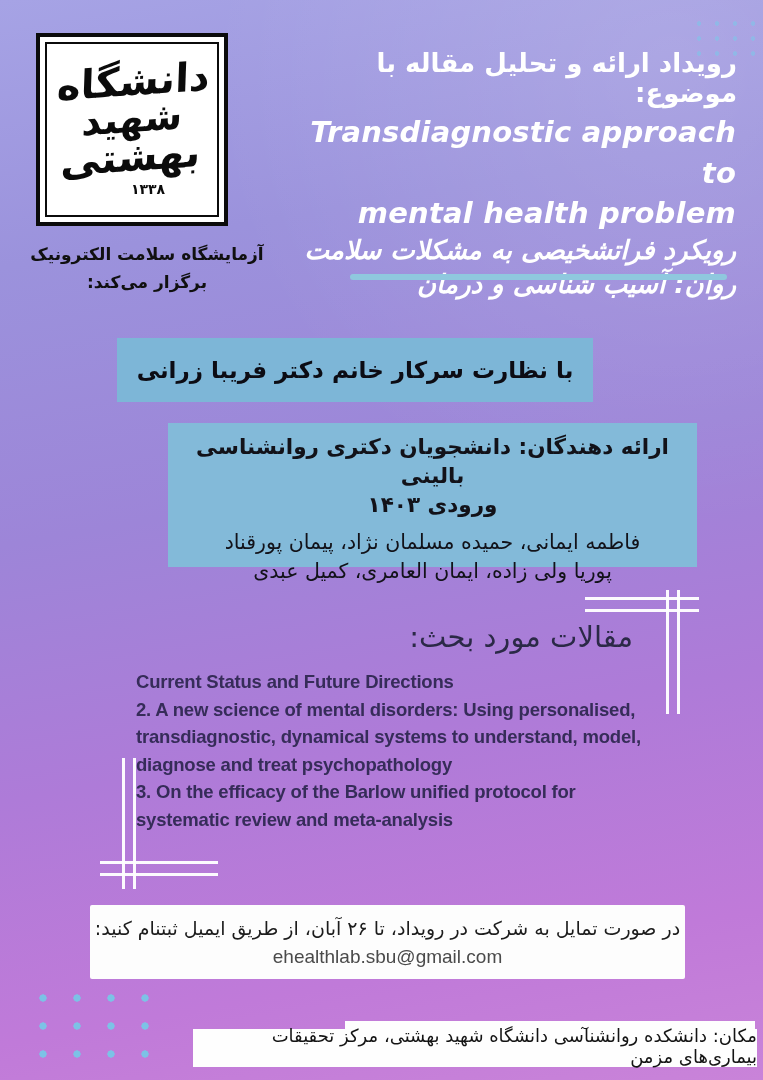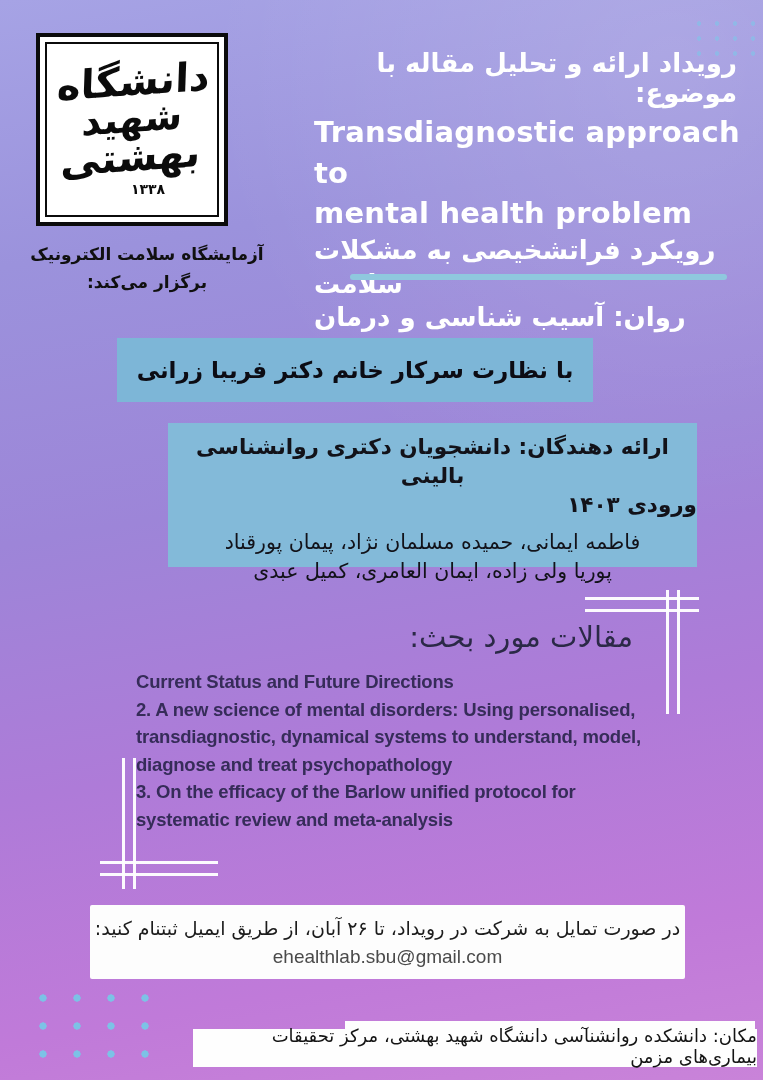--- a/index.html
+++ b/index.html
@@ -47,22 +47,22 @@
     color: #101010; font-weight: 700; font-size: 17px; line-height: 1.65;
   }
 
   
   .kicker {
     position: absolute; right: 26px; top: 48px; width: 460px;
     direction: rtl; text-align: right;
     color: #ffffff; font-weight: 700; font-size: 26px;
   }
   .title-block {
-    position: absolute; left: 314px; top: 112px; width: 444px;
-    text-align: left; color: #ffffff;
+    position: absolute; left: 292px; top: 112px; width: 444px;
+    text-align: right; color: #ffffff; font-style: italic;
   }
   .title-en { font-weight: 700; font-size: 29px; line-height: 1.4; letter-spacing: 0.2px; }
   .title-fa { direction: rtl; font-weight: 700; font-size: 26px; line-height: 1.3; }
   .divider {
     position: absolute; left: 350px; top: 274px; width: 377px; height: 6px;
     background: #8fc8de; border-radius: 3px;
   }
 
   
   .supervision-box {
@@ -71,21 +71,21 @@
     display: flex; align-items: center; justify-content: center;
     direction: rtl; color: #0c0c14; font-weight: 700; font-size: 23px;
   }
   .presenters-box {
     position: absolute; left: 168px; top: 423px; width: 529px; height: 144px;
     background: #83bad9;
     direction: rtl; text-align: center; color: #121219;
     padding-top: 9px;
   }
   .presenters-box .p-title { font-weight: 700; font-size: 21.5px; line-height: 1.35; }
-  .presenters-box .p-cohort { font-weight: 700; font-size: 21.5px; line-height: 1.35; text-align: right; }
+  .presenters-box .p-cohort { font-weight: 700; font-size: 21.5px; line-height: 1.35; }
   .presenters-box .p-names1 { font-size: 20.5px; line-height: 1.4; margin-top: 9px; }
   .presenters-box .p-names2 { font-size: 20.5px; line-height: 1.4; }
 
   
   .dline { position: absolute; background: #ffffff; opacity: 0.96; }
   .tr-h1 { left: 585px; top: 597px; width: 114px; height: 3px; }
   .tr-h2 { left: 585px; top: 609px; width: 114px; height: 3px; }
   .tr-v1 { left: 666px; top: 590px; width: 3px; height: 124px; }
   .tr-v2 { left: 677px; top: 590px; width: 3px; height: 124px; }
   .bl-v1 { left: 122px; top: 758px; width: 3px; height: 131px; }

